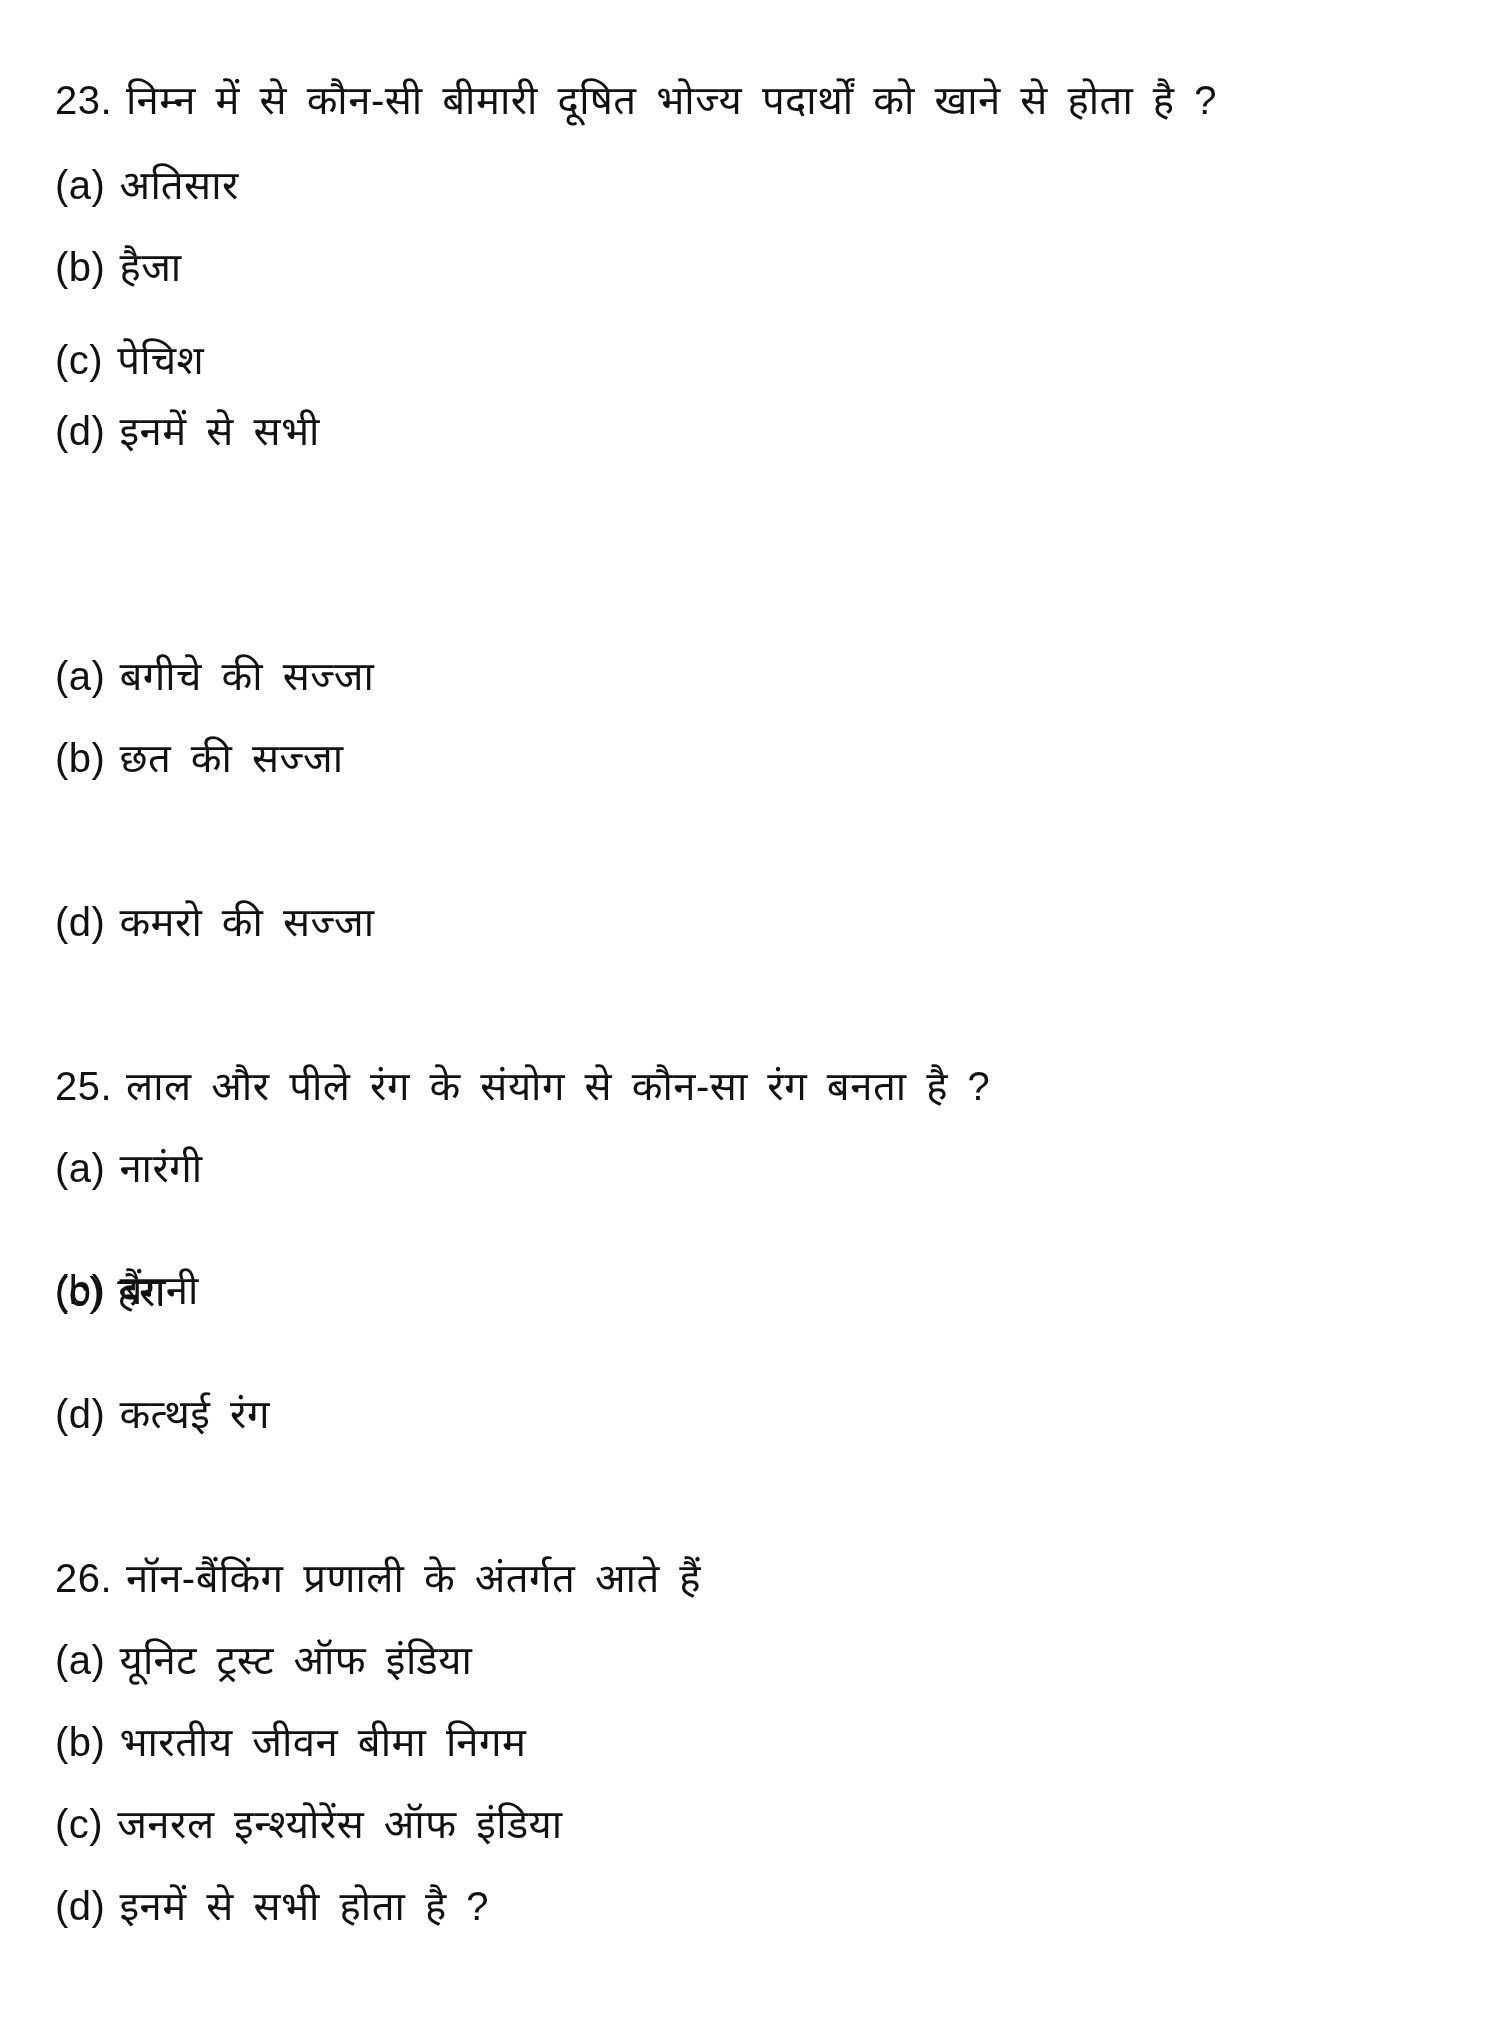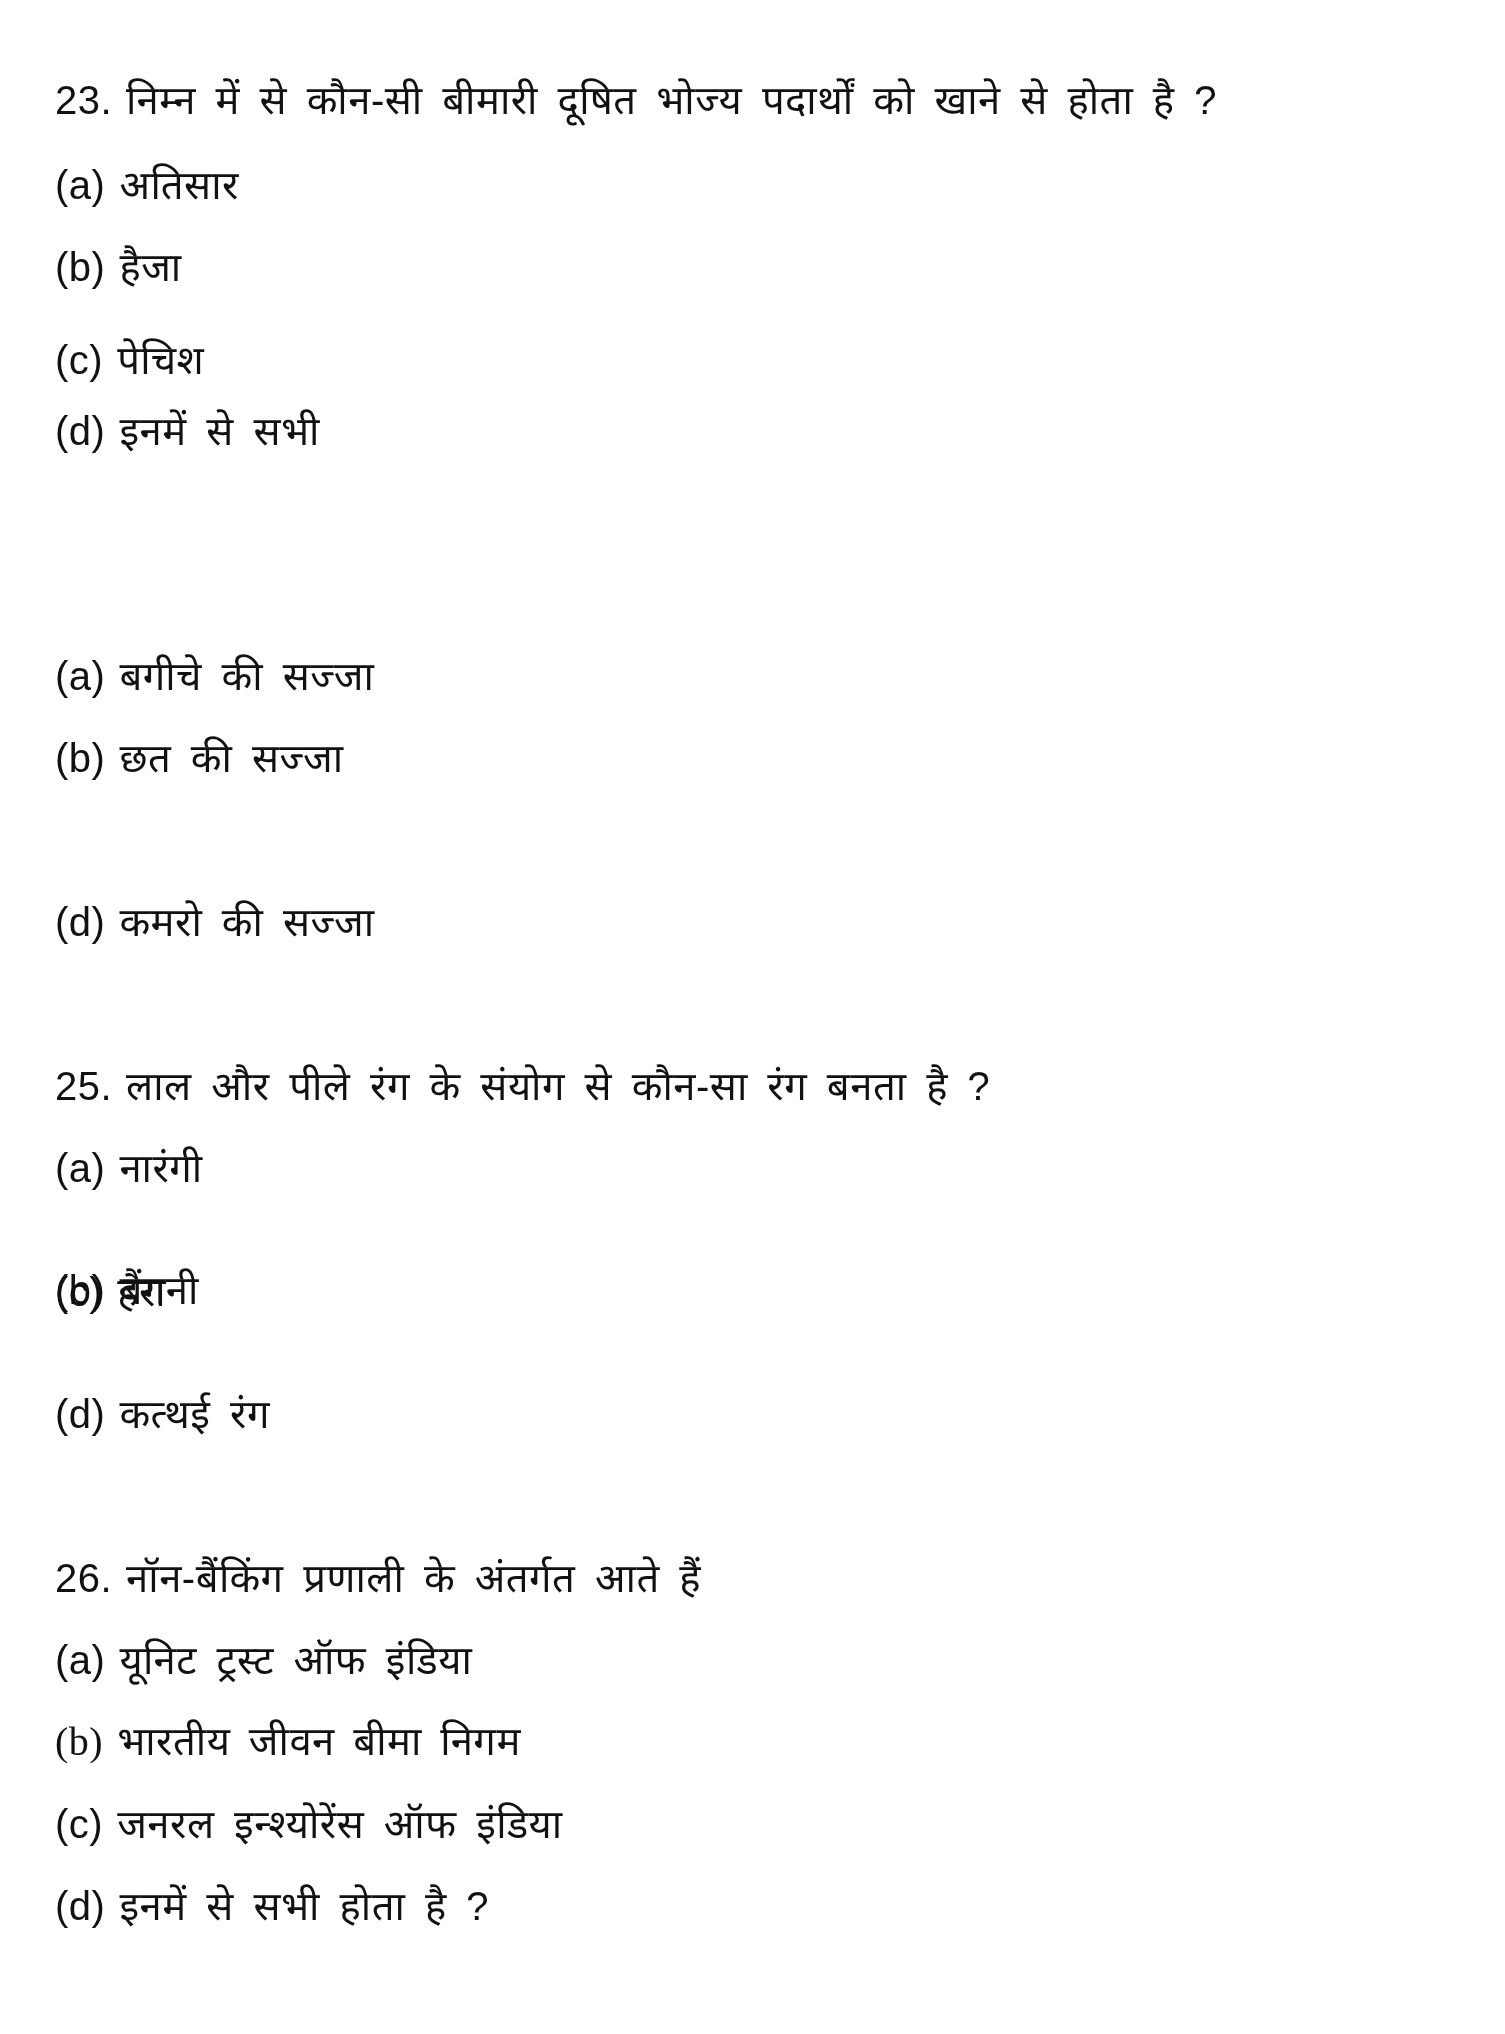--- a/index.html
+++ b/index.html
@@ -82,21 +82,21 @@
   <div class="line opt" style="top:1386px;">
     <span class="label">(d)</span><span>कत्थई रंग</span>
   </div>
 
   <div class="line q" style="top:1550px;">
     <span class="num">26.</span><span>नॉन-बैंकिंग प्रणाली के अंतर्गत आते हैं</span>
   </div>
   <div class="line opt" style="top:1632px;">
     <span class="label">(a)</span><span>यूनिट ट्रस्ट ऑफ इंडिया</span>
   </div>
-  <div class="line opt" style="top:1714px;font-family:Liberation Serif, serif;">
+  <div class="line opt" style="top:1714px;">
     <span class="label">(b)</span><span>भारतीय जीवन बीमा निगम</span>
   </div>
   <div class="line opt" style="top:1878px;">
     <span class="label">(d)</span><span>इनमें से सभी होता है ?</span>
   </div>
   <div class="line opt" style="top:1796px;">
     <span class="label">(c)</span><span>जनरल इन्श्योरेंस ऑफ इंडिया</span>
   </div>
 
 </div>

